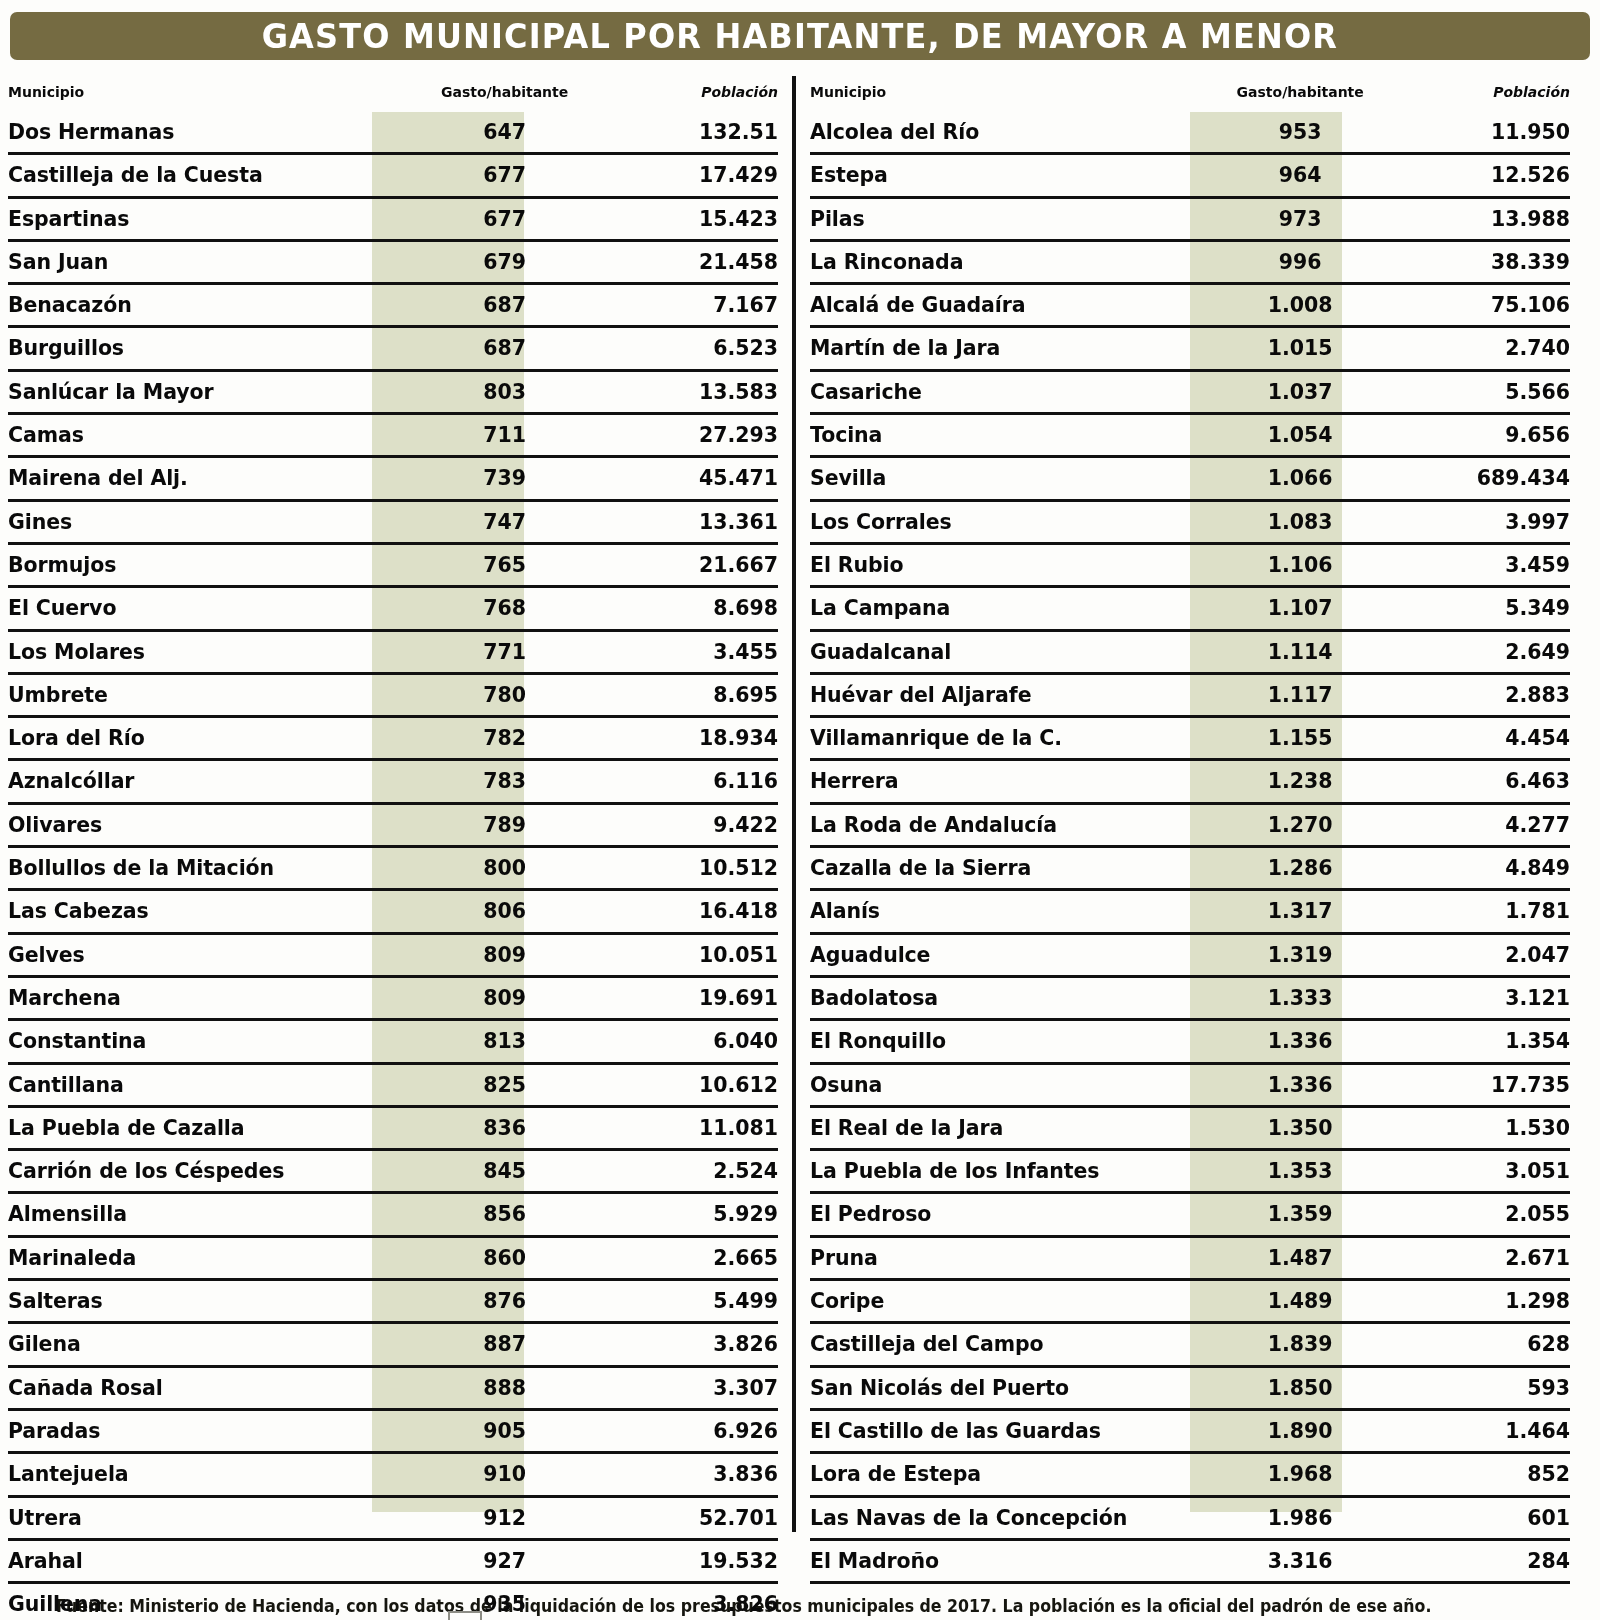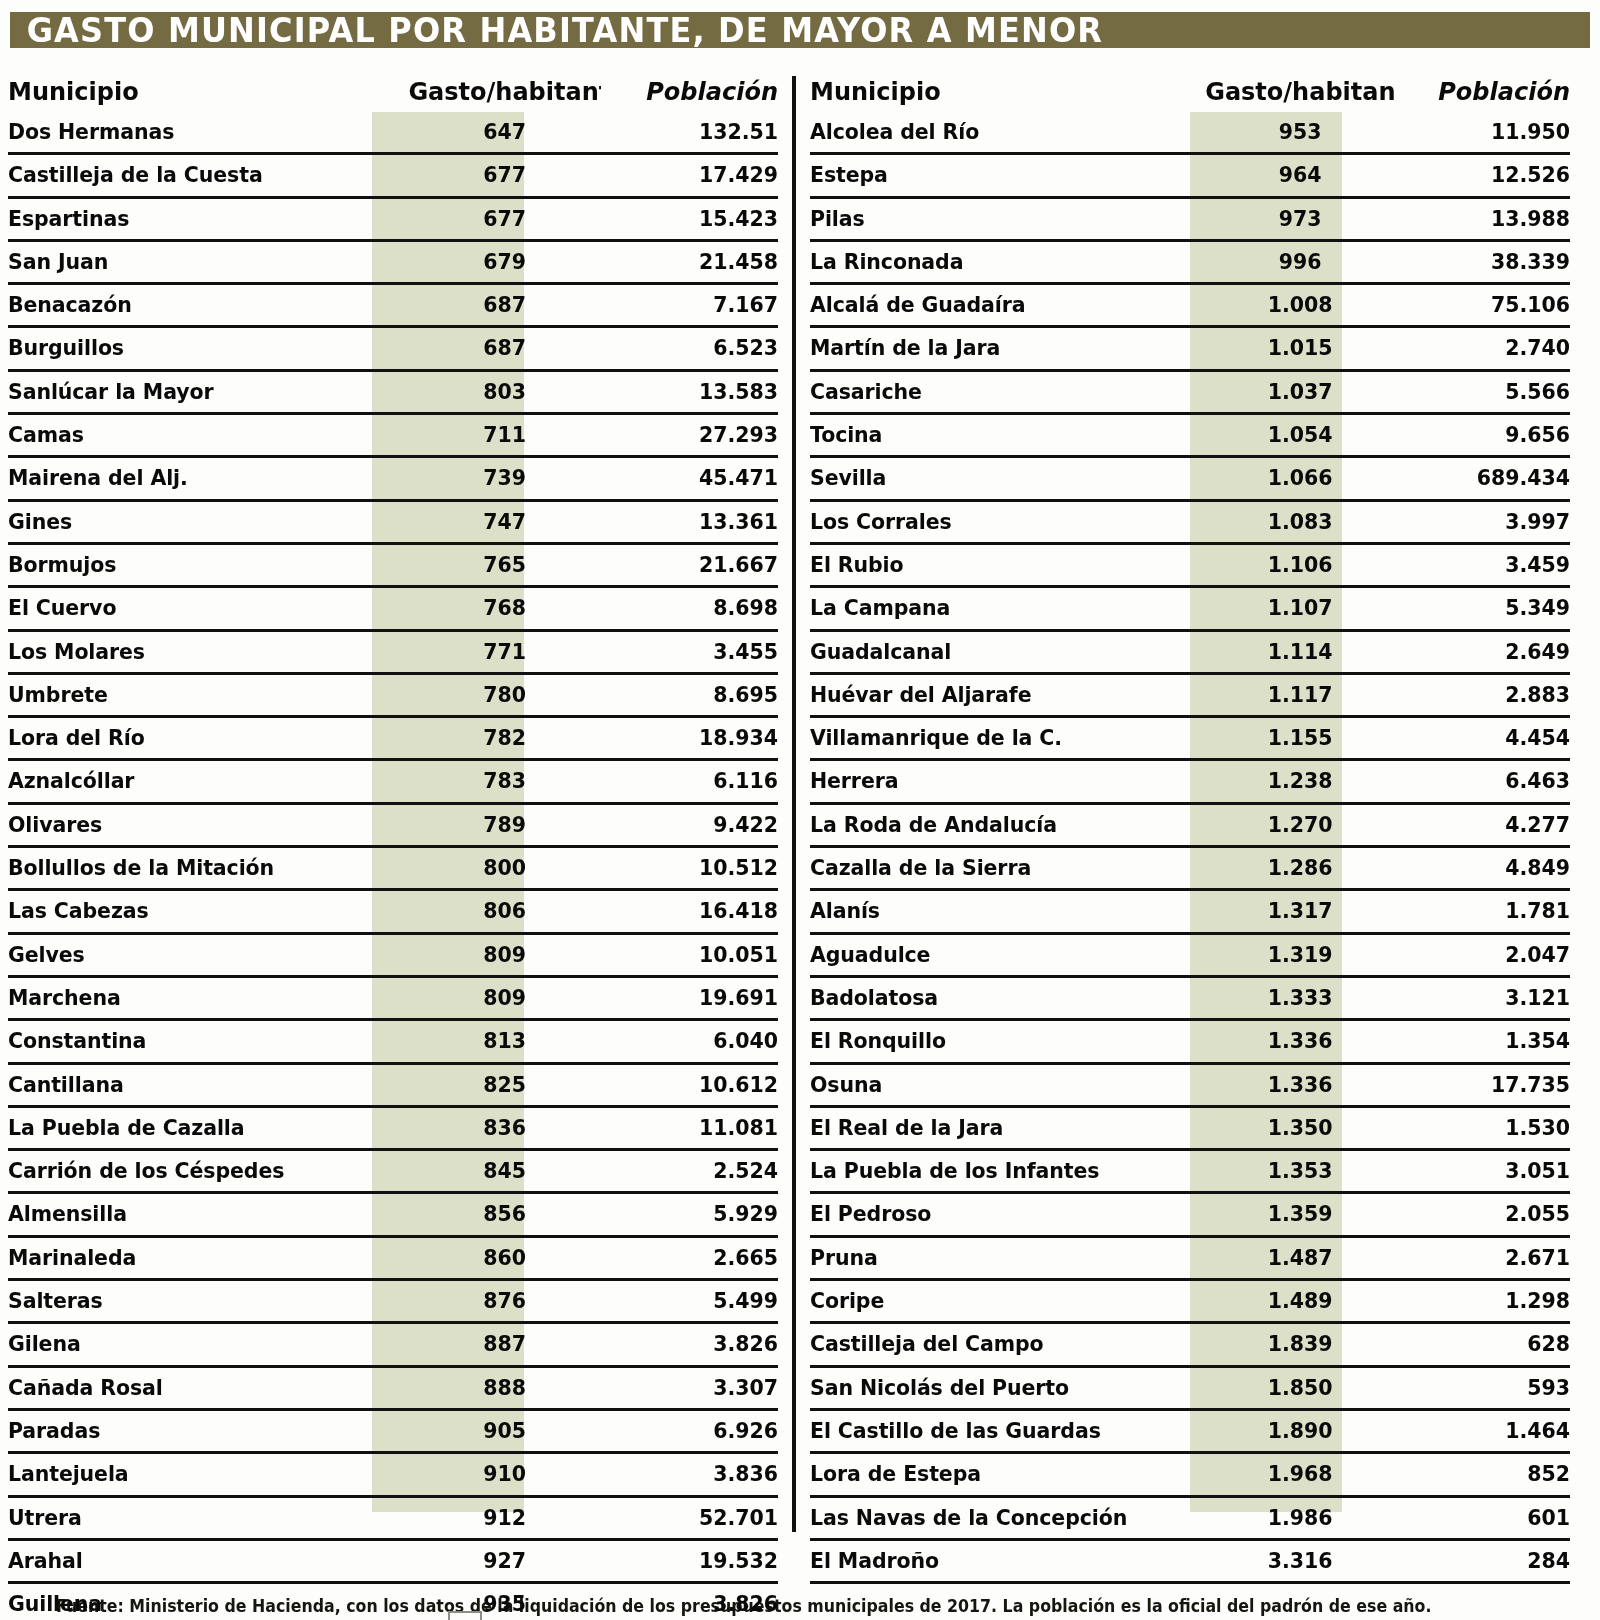--- a/index.html
+++ b/index.html
@@ -18,25 +18,26 @@
     height: 1620px;
     background: #fdfdfb;
   }
 
   
   .title-bar {
     position: absolute;
     left: 10px;
     top: 12px;
     width: 1580px;
-    height: 36px;
+    height: 48px;
     background: #756b42;
     display: flex;
     align-items: center;
-    justify-content: flex-start;
+    justify-content: center;
+    border-radius: 7px;
   }
   .title-bar .title-text {
     color: #ffffff;
     font-size: 33px;
     font-weight: bold;
     letter-spacing: 1.2px;
     font-family: "DejaVu Sans", sans-serif;
     white-space: nowrap;
     transform: scaleX(0.97);
   }
@@ -100,21 +101,21 @@
     color: #0a0a0a;
     padding: 0;
     height: 40.3px;
     line-height: 40.3px;
     vertical-align: middle;
     white-space: nowrap;
     overflow: hidden;
   }
 
   table.tbl thead th {
-    font-size: 24px;
+    font-size: 14px;
     height: 40px;
     line-height: 40px;
     border: none;
   }
   th.h-muni { text-align: left;   padding-left: 2px; }
   th.h-gast { text-align: center; }
   th.h-pobl { text-align: right;  padding-right: 6px; font-style: italic; }
 
   table.tbl tbody td {
     border-bottom: 3px solid #111;

